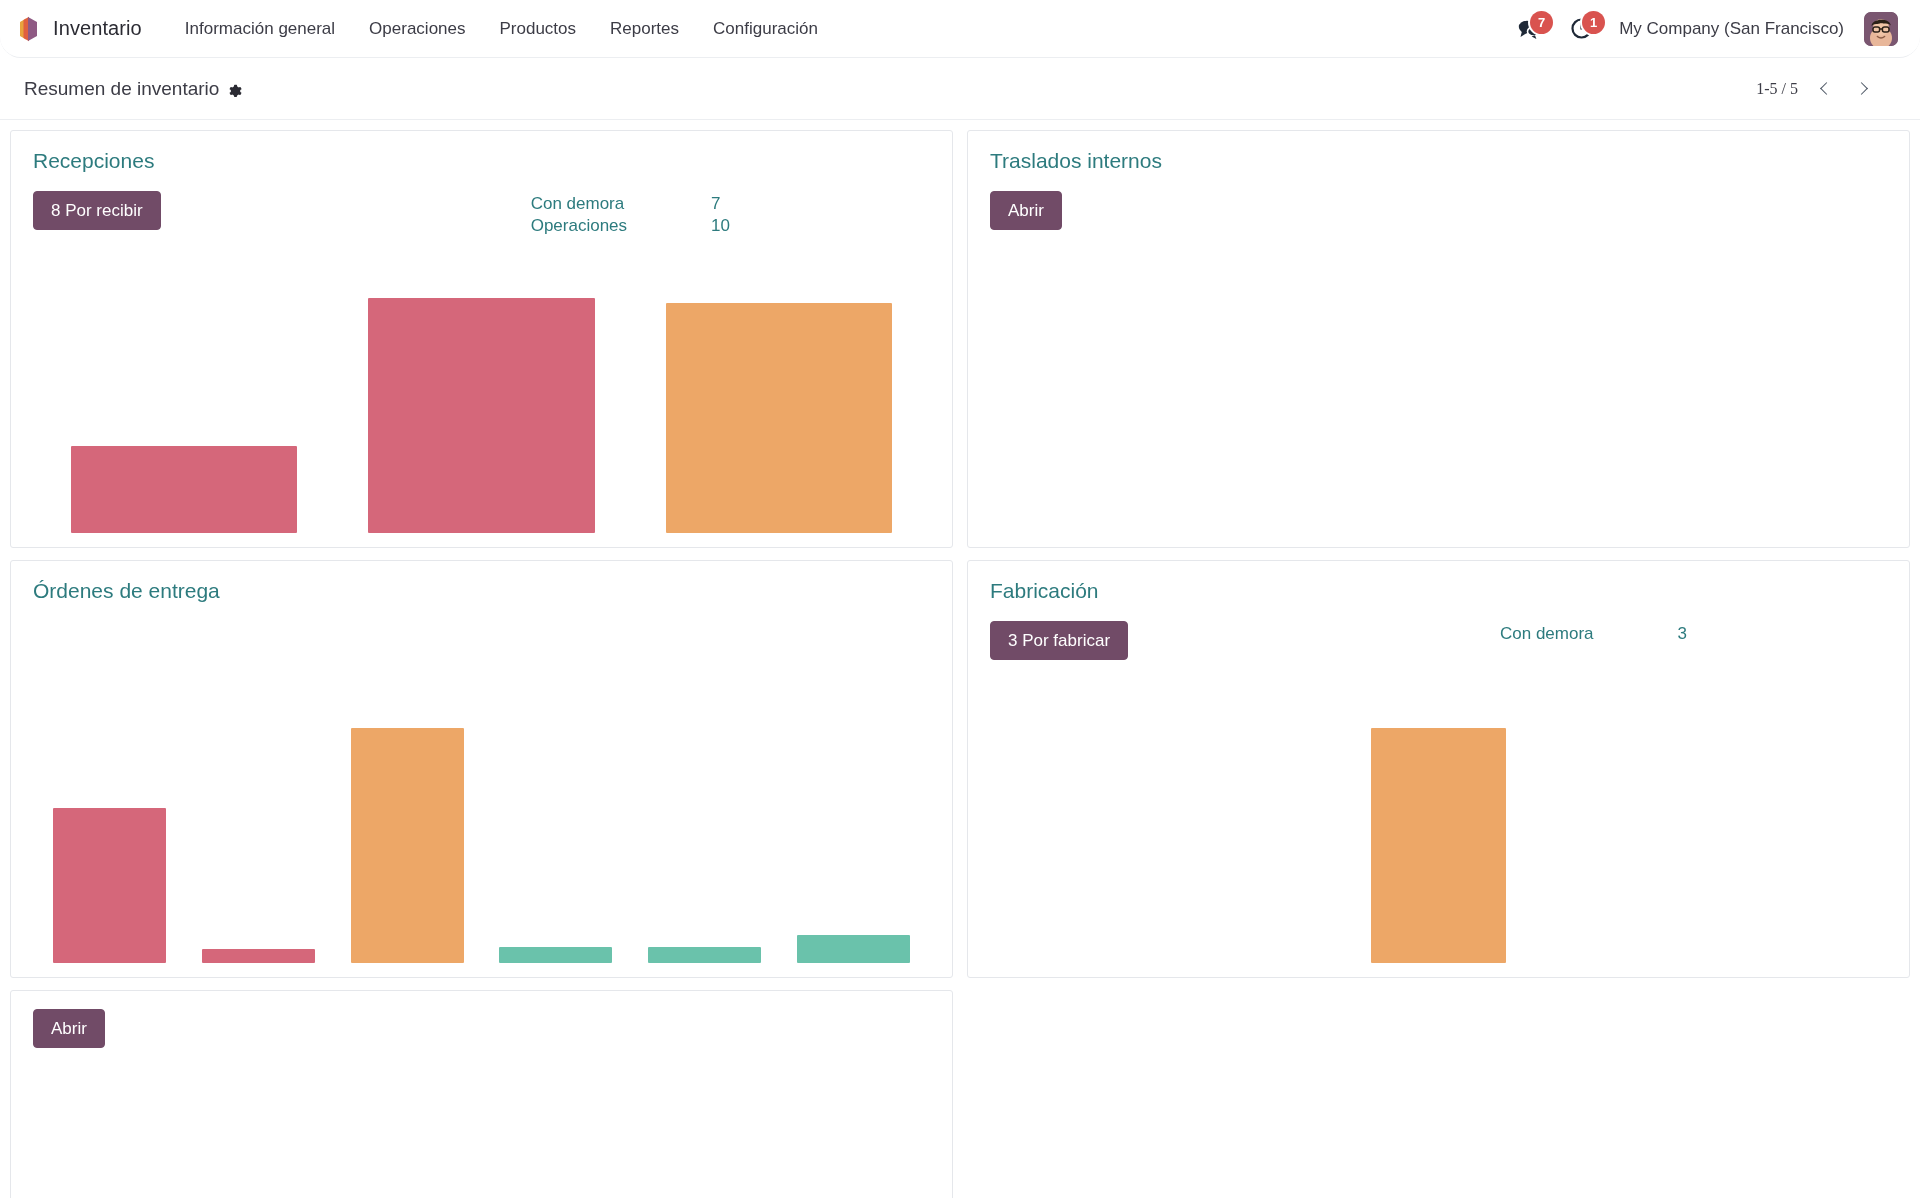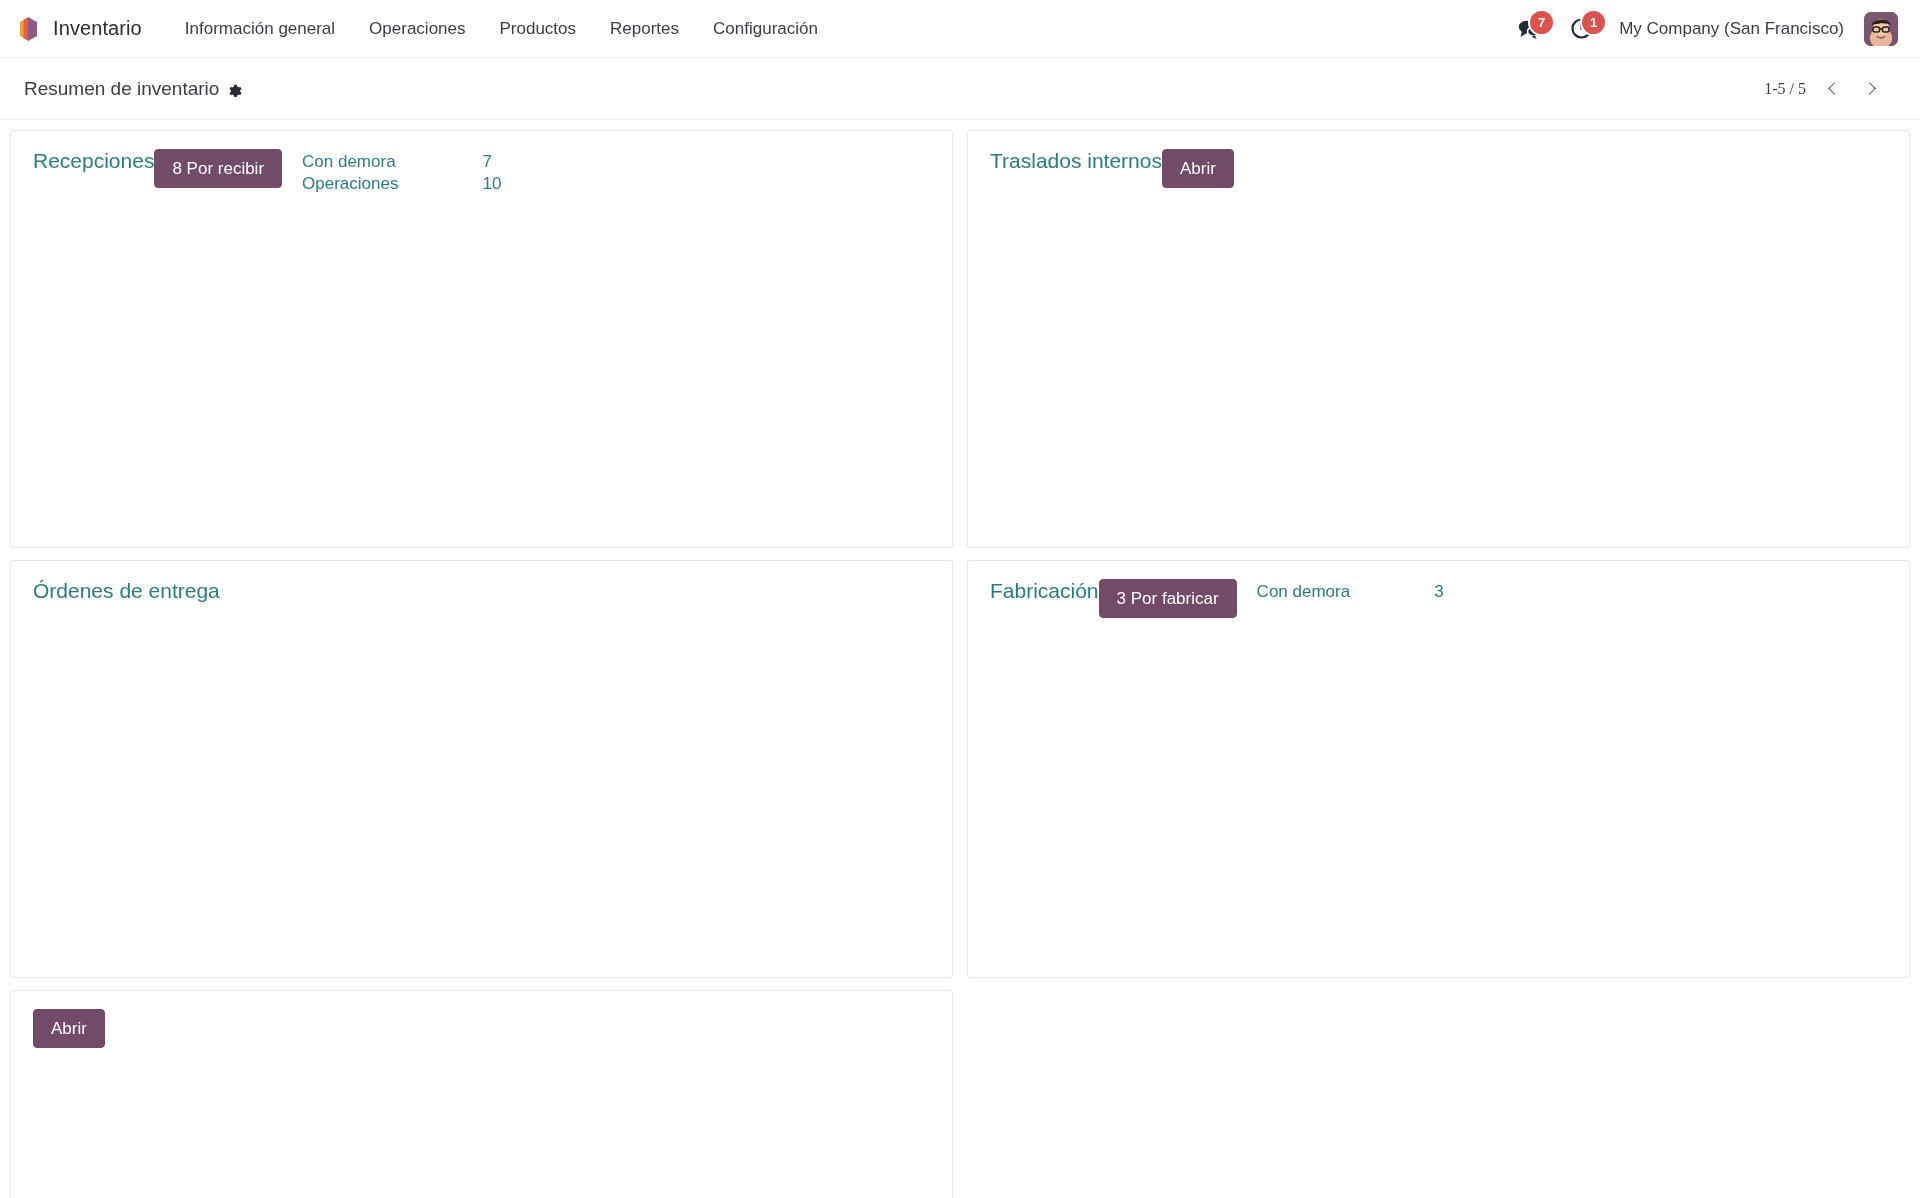--- a/index.html
+++ b/index.html
@@ -20,20 +20,21 @@
 
   
   .navbar {
     height: 58px;
     display: flex;
     align-items: center;
     padding: 0 22px 0 14px;
     background: #ffffff;
     border-bottom: 1px solid #eceef1;
     position: relative;
+    border-radius: 21px;
   }
 
   .brand {
     display: flex;
     align-items: center;
     gap: 11px;
     margin-right: 26px;
   }
 
   .brand-logo {
@@ -119,21 +120,21 @@
     cursor: pointer;
     display: block;
     background: #6b4a63;
   }
 
   
   .control-panel {
     height: 62px;
     display: flex;
     align-items: center;
-    padding: 0 32px 0 24px;
+    padding: 0 40px 0 24px;
     border-bottom: 1px solid #eceef1;
     background: #ffffff;
     position: relative;
   }
 
   .breadcrumb {
     display: flex;
     align-items: center;
     gap: 9px;
     font-size: 19px;
@@ -260,20 +261,21 @@
 
   .kanban-card {
     background: #ffffff;
     border: 1px solid #e5e7eb;
     border-radius: 3px;
     padding: 18px 22px 14px 22px;
     position: relative;
     height: 418px;
     overflow: hidden;
     display: flex;
+    flex-direction: column;
   }
 
   .card-title {
     font-size: 21px;
     color: #2d7b7e;
     margin-bottom: 18px;
     cursor: pointer;
     white-space: nowrap;
   }
 

